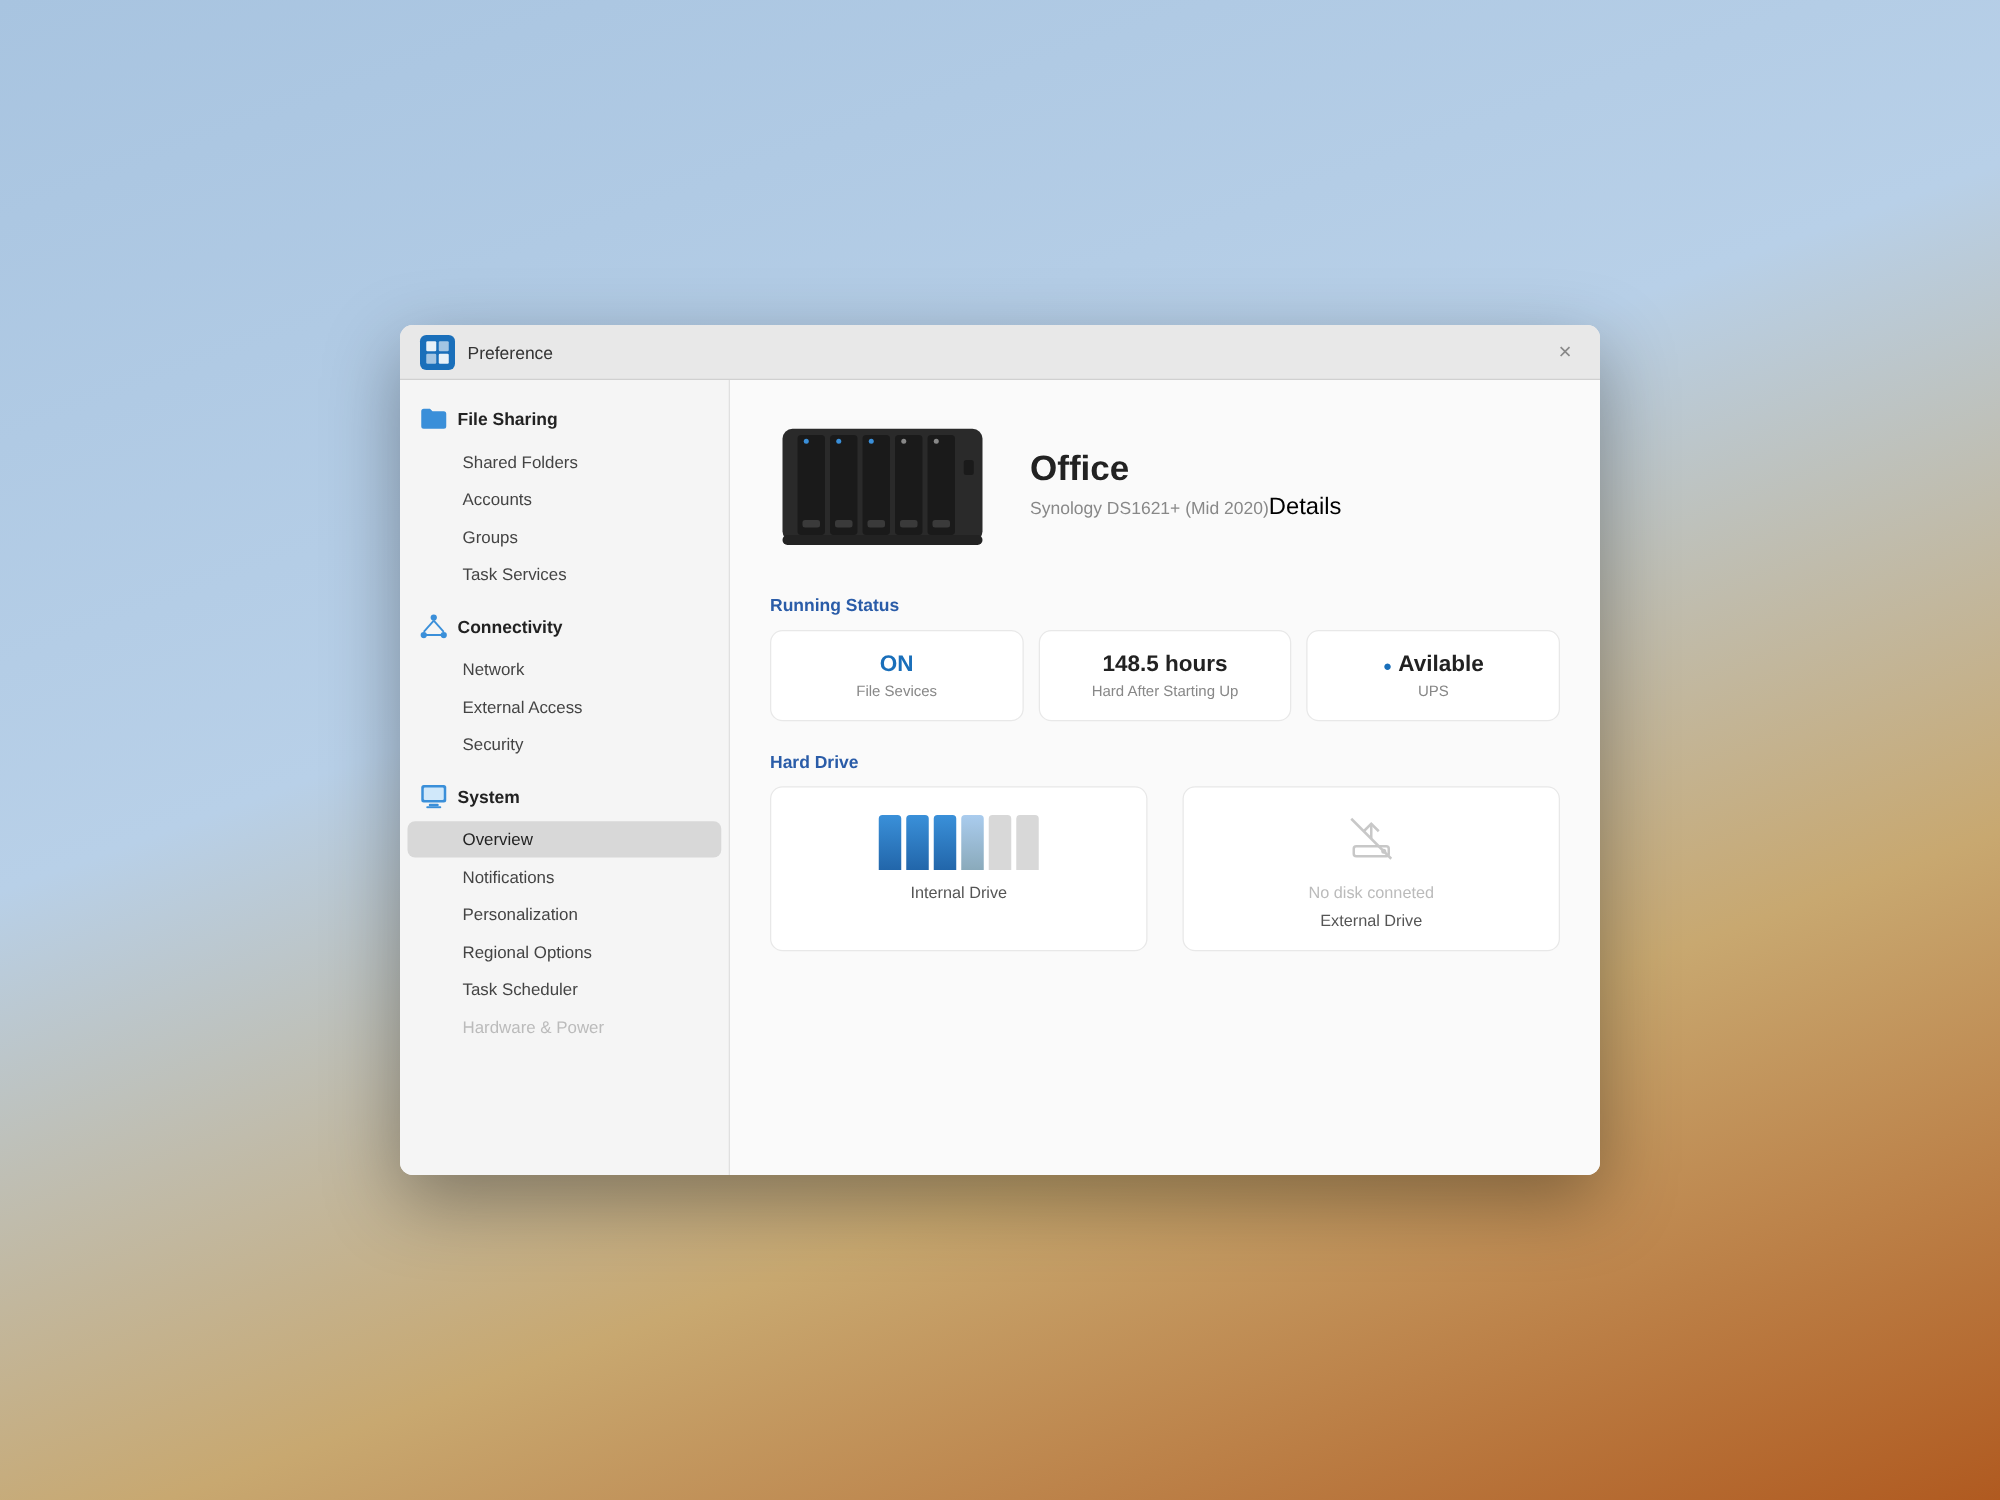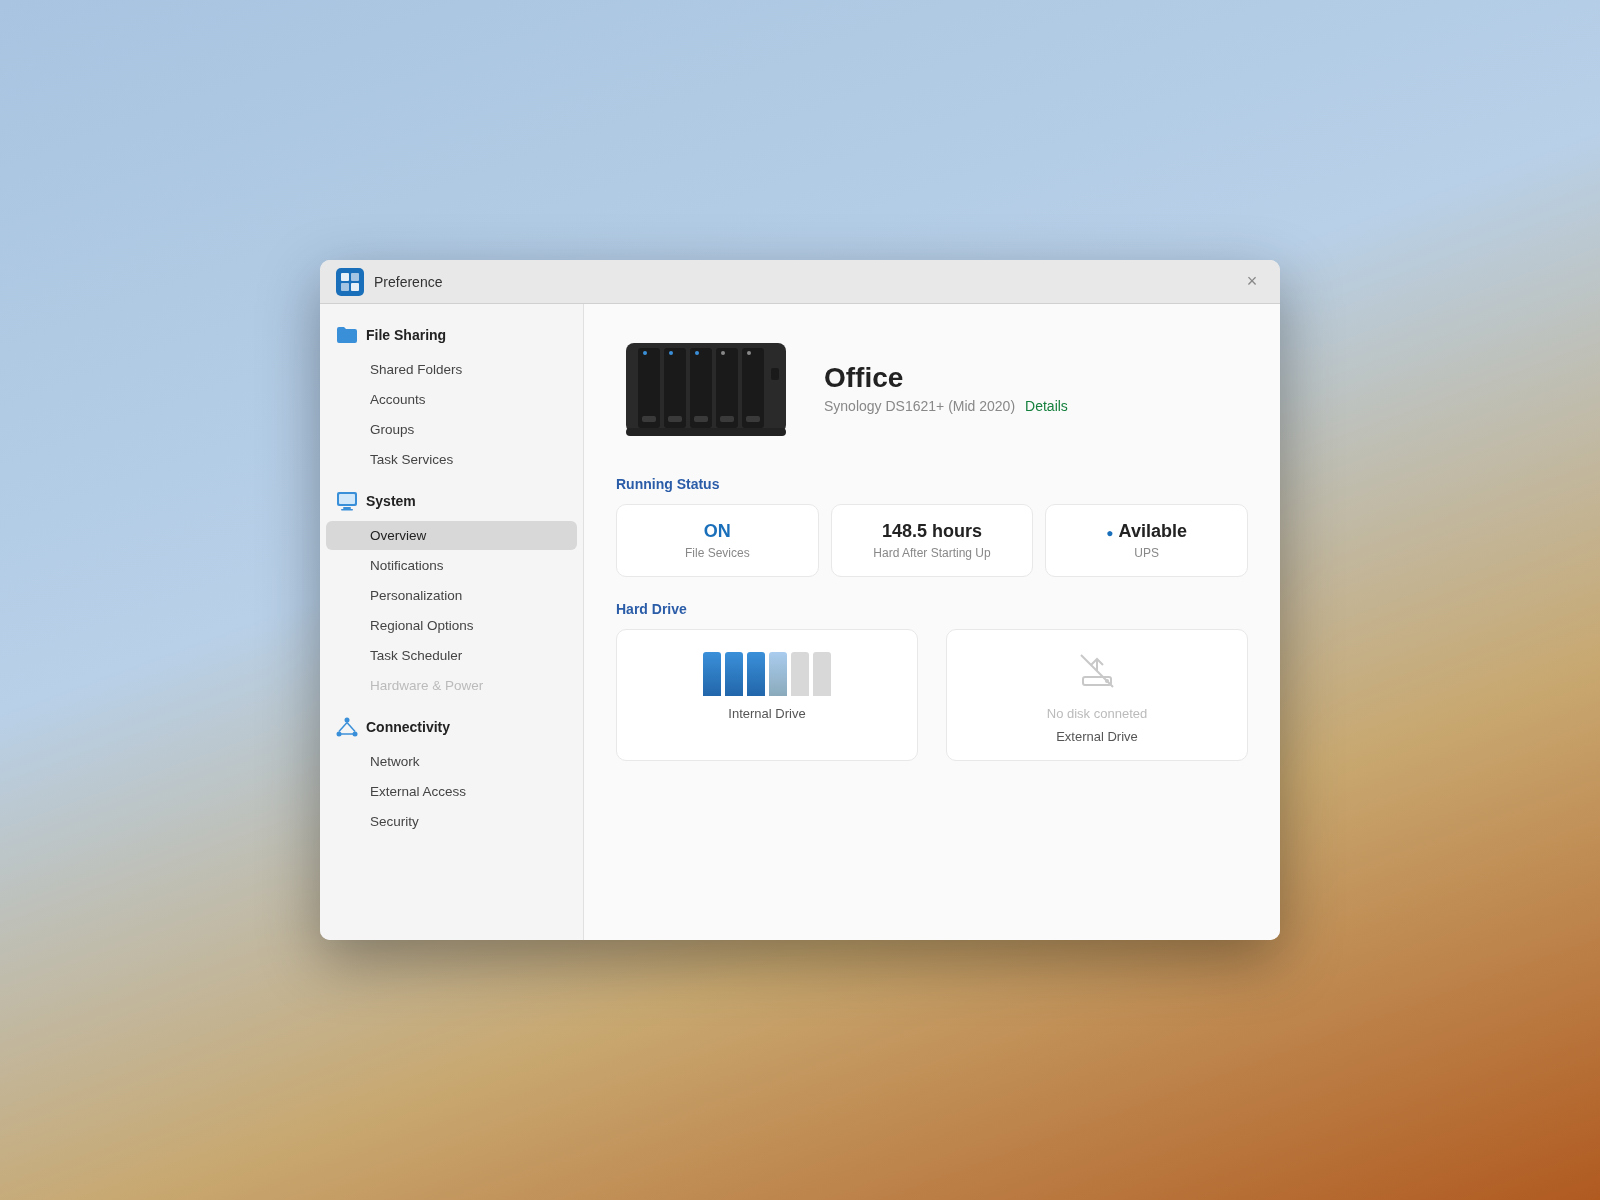--- a/index.html
+++ b/index.html
@@ -164,26 +164,25 @@
       font-weight: 700;
       color: #222;
       margin-bottom: 4px;
     }
 
     .device-model {
       font-size: 14px;
       color: #888;
       display: flex;
       align-items: center;
-      gap: 10px;
     }
 
     .details-link {
-      color: #15803d;
-      font-size: 14px;
+      color: #000000;
+      font-size: 19px;
       cursor: pointer;
     }
 
     
     .section-title {
       font-size: 14px;
       font-weight: 700;
       color: #2a5ca8;
       margin-bottom: 12px;
     }
@@ -317,40 +316,20 @@
             <svg width="22" height="18" viewBox="0 0 22 18">
               <path d="M1 3 Q1 1 3 1 L8 1 L10 3 L19 3 Q21 3 21 5 L21 15 Q21 17 19 17 L3 17 Q1 17 1 15 Z" fill="#3a8fd9"></path>
             </svg>
           </div>
           <span>File Sharing</span>
         </div>
         <div class="sidebar-item">Shared Folders</div>
         <div class="sidebar-item">Accounts</div>
         <div class="sidebar-item">Groups</div>
         <div class="sidebar-item">Task Services</div>
-      </div>
-
-      <div class="sidebar-section">
-        <div class="sidebar-section-header">
-          <div class="sidebar-section-icon">
-            <svg width="22" height="20" viewBox="0 0 22 20">
-              <rect x="1" y="1" width="20" height="14" rx="2" fill="#3a8fd9"></rect>
-              <rect x="3" y="3" width="16" height="10" rx="1" fill="#d0e8fa"></rect>
-              <rect x="7" y="16" width="8" height="2" rx="1" fill="#3a8fd9"></rect>
-              <rect x="5" y="18" width="12" height="1.5" rx="0.75" fill="#3a8fd9"></rect>
-            </svg>
-          </div>
-          <span>System</span>
-        </div>
-        <div class="sidebar-item active">Overview</div>
-        <div class="sidebar-item">Notifications</div>
-        <div class="sidebar-item">Personalization</div>
-        <div class="sidebar-item">Regional Options</div>
-        <div class="sidebar-item">Task Scheduler</div>
-        <div class="sidebar-item" style="color:#bbb;">Hardware &amp; Power</div>
       </div>
 
       <div class="sidebar-section">
         <div class="sidebar-section-header">
           <div class="sidebar-section-icon">
             <svg width="22" height="20" viewBox="0 0 22 20">
               <circle cx="11" cy="3" r="2.5" fill="#3a8fd9"></circle>
               <circle cx="3" cy="17" r="2.5" fill="#3a8fd9"></circle>
               <circle cx="19" cy="17" r="2.5" fill="#3a8fd9"></circle>
               <line x1="11" y1="5.5" x2="3" y2="14.5" stroke="#3a8fd9" stroke-width="1.5"></line>
@@ -358,20 +337,40 @@
               <line x1="3" y1="17" x2="19" y2="17" stroke="#3a8fd9" stroke-width="1.5"></line>
             </svg>
           </div>
           <span>Connectivity</span>
         </div>
         <div class="sidebar-item">Network</div>
         <div class="sidebar-item">External Access</div>
         <div class="sidebar-item">Security</div>
       </div>
 
+      <div class="sidebar-section">
+        <div class="sidebar-section-header">
+          <div class="sidebar-section-icon">
+            <svg width="22" height="20" viewBox="0 0 22 20">
+              <rect x="1" y="1" width="20" height="14" rx="2" fill="#3a8fd9"></rect>
+              <rect x="3" y="3" width="16" height="10" rx="1" fill="#d0e8fa"></rect>
+              <rect x="7" y="16" width="8" height="2" rx="1" fill="#3a8fd9"></rect>
+              <rect x="5" y="18" width="12" height="1.5" rx="0.75" fill="#3a8fd9"></rect>
+            </svg>
+          </div>
+          <span>System</span>
+        </div>
+        <div class="sidebar-item active">Overview</div>
+        <div class="sidebar-item">Notifications</div>
+        <div class="sidebar-item">Personalization</div>
+        <div class="sidebar-item">Regional Options</div>
+        <div class="sidebar-item">Task Scheduler</div>
+        <div class="sidebar-item" style="color:#bbb;">Hardware &amp; Power</div>
+      </div>
+
     </div>
 
     <div class="content">
 
       <div class="device-header">
 
         <div class="nas-image">
           <svg viewBox="0 0 180 120" width="180" height="120">
 
             <rect x="10" y="15" width="160" height="90" rx="8" fill="#2a2a2a"></rect>

